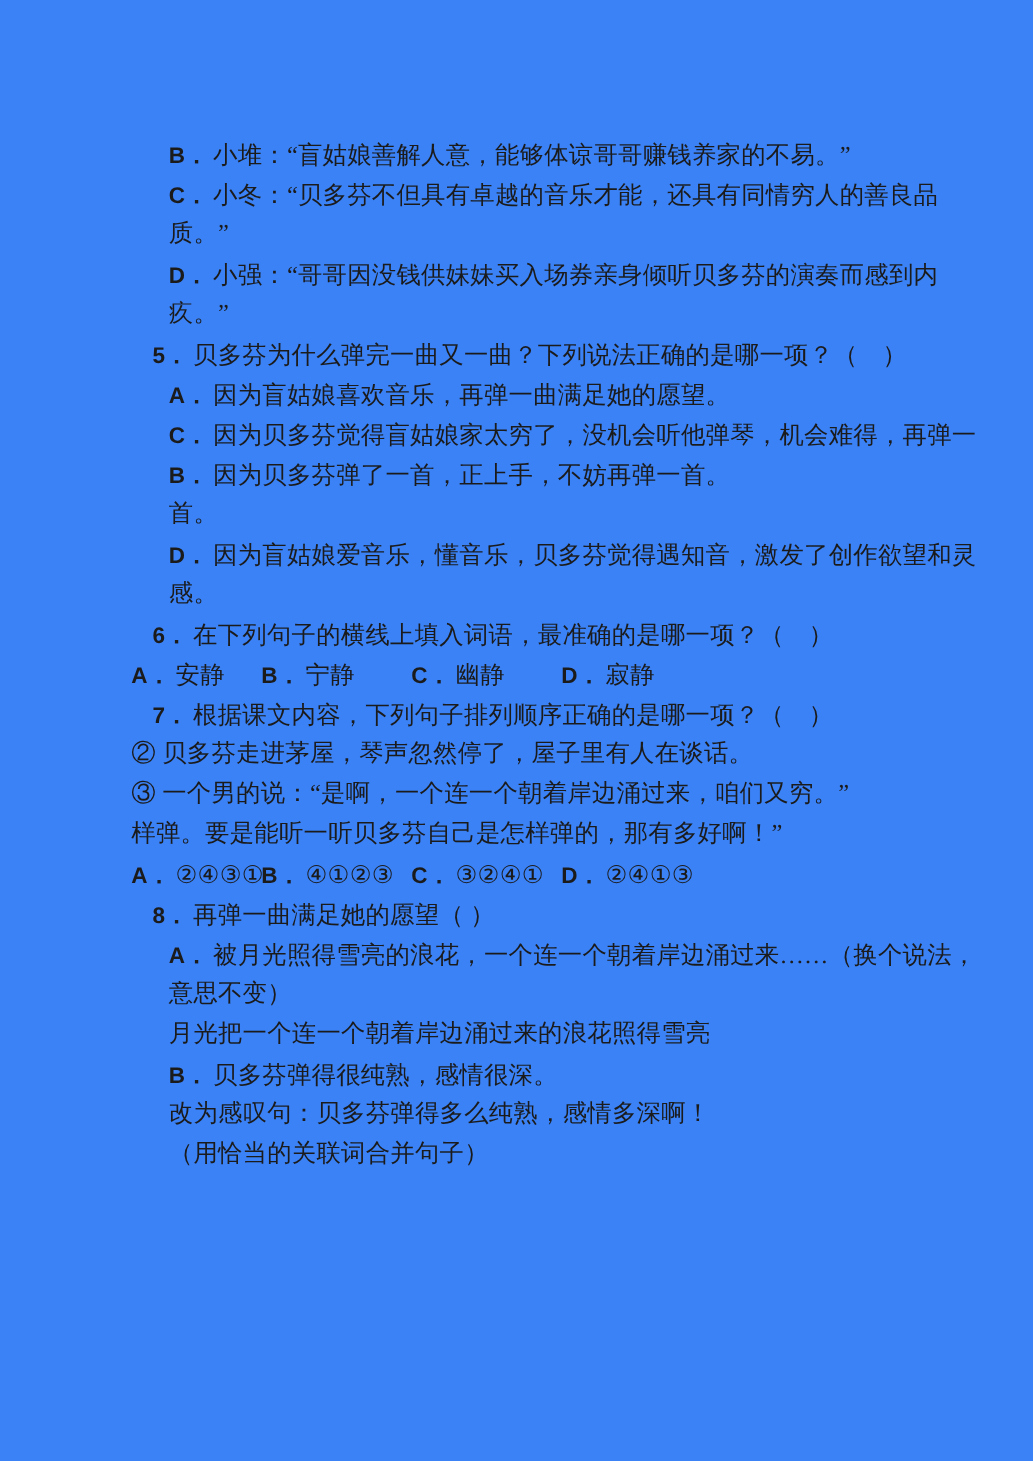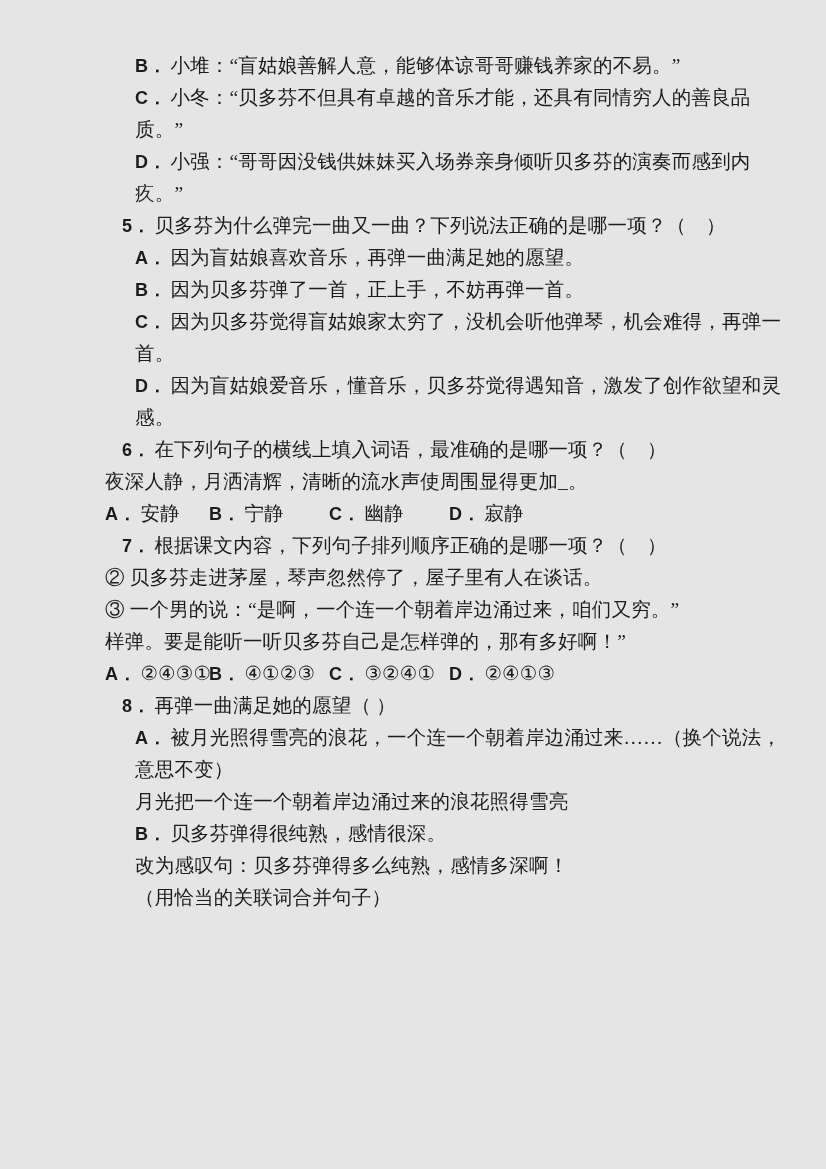--- a/index.html
+++ b/index.html
@@ -1,22 +1,22 @@
 <!DOCTYPE html>
 <html><head>
 <meta charset="utf-8">
 <style>
   html,body{margin:0;padding:0;background:#ffffff;}
   body{width:826px;height:1169px;overflow:hidden;}
   .page{
     position:relative;
     width:826px;height:1169px;
     box-sizing:border-box;
-    padding:50px 50px 0 105px;
-    background:#e5e5e5;
+    padding:108px 50px 0 105px;
+    background:#3b82f6;
     color:#1b1b1b;
     font-family:"Liberation Serif","DejaVu Serif",serif;
   }
   .ln{
     height:32px;
     line-height:32px;
     font-size:19.5px;
     white-space:nowrap;
     letter-spacing:0.2px;
   }
@@ -44,28 +44,27 @@
 <div class="page">
 
   <div class="ln opt"><span class="pfx">B．</span><span>小堆：“盲姑娘善解人意，能够体谅哥哥赚钱养家的不易。”</span></div>
   <div class="ln opt"><span class="pfx">C．</span><span>小冬：“贝多芬不但具有卓越的音乐才能，还具有同情穷人的善良品</span></div>
   <div class="ln cont"><span>质。”</span></div>
   <div class="ln opt"><span class="pfx">D．</span><span>小强：“哥哥因没钱供妹妹买入场券亲身倾听贝多芬的演奏而感到内</span></div>
   <div class="ln cont"><span>疚。”</span></div>
 
   <div class="ln q"><span class="pfx">5．</span><span>贝多芬为什么弹完一曲又一曲？下列说法正确的是哪一项？（　）</span></div>
   <div class="ln opt"><span class="pfx">A．</span><span>因为盲姑娘喜欢音乐，再弹一曲满足她的愿望。</span></div>
+  <div class="ln opt"><span class="pfx">C．</span><span>因为贝多芬觉得盲姑娘家太穷了，没机会听他弹琴，机会难得，再弹一</span></div>
   <div class="ln opt"><span class="pfx">B．</span><span>因为贝多芬弹了一首，正上手，不妨再弹一首。</span></div>
-  <div class="ln opt"><span class="pfx">C．</span><span>因为贝多芬觉得盲姑娘家太穷了，没机会听他弹琴，机会难得，再弹一</span></div>
   <div class="ln cont"><span>首。</span></div>
   <div class="ln opt"><span class="pfx">D．</span><span>因为盲姑娘爱音乐，懂音乐，贝多芬觉得遇知音，激发了创作欲望和灵</span></div>
   <div class="ln cont"><span>感。</span></div>
 
   <div class="ln q"><span class="pfx">6．</span><span>在下列句子的横线上填入词语，最准确的是哪一项？（　）</span></div>
-  <div class="ln full"><span>夜深人静，月洒清辉，清晰的流水声使周围显得更加_。</span></div>
   <div class="ln row">
     <span class="cell c0"><span class="pfx">A．</span><span>安静</span></span>
     <span class="cell c1"><span class="pfx">B．</span><span>宁静</span></span>
     <span class="cell c2"><span class="pfx">C．</span><span>幽静</span></span>
     <span class="cell c3"><span class="pfx">D．</span><span>寂静</span></span>
   </div>
 
   <div class="ln q"><span class="pfx">7．</span><span>根据课文内容，下列句子排列顺序正确的是哪一项？（　）</span></div>
   <div class="ln full"><span>② 贝多芬走进茅屋，琴声忽然停了，屋子里有人在谈话。</span></div>
   <div class="ln full"><span>③ 一个男的说：“是啊，一个连一个朝着岸边涌过来，咱们又穷。”</span></div>

